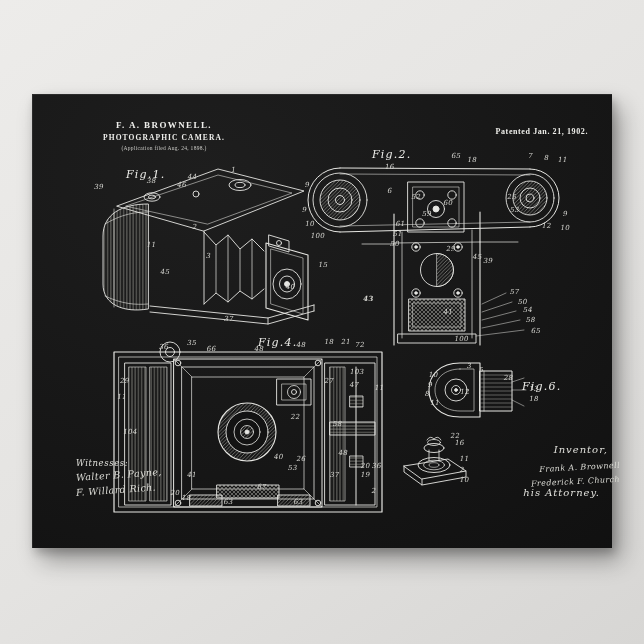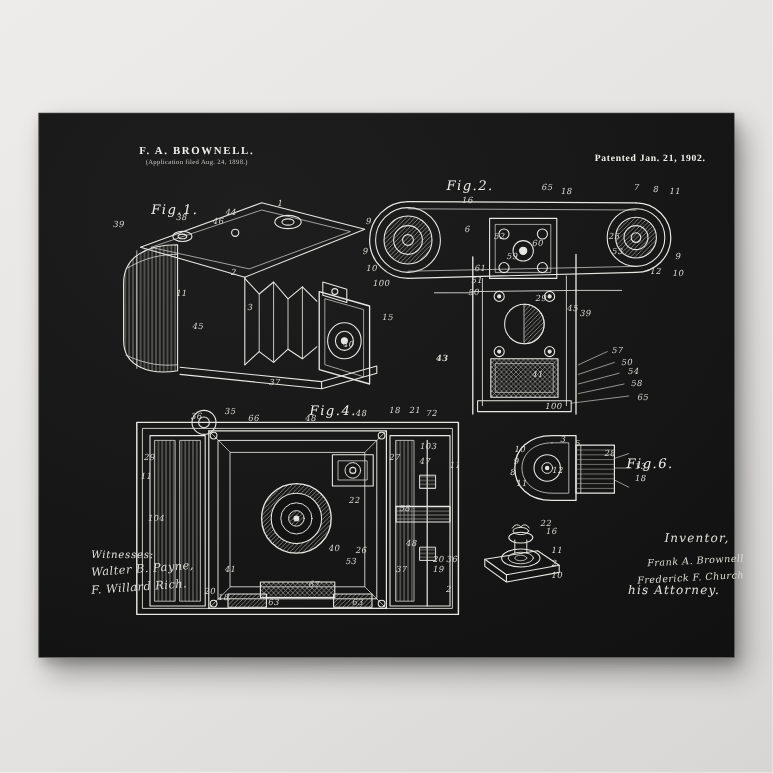--- a/index.html
+++ b/index.html
@@ -52,20 +52,21 @@
       <path d="M0,4 L4,0 M0,0 L4,4" stroke="#b3b3ac" stroke-width="0.5"></path>
       </pattern>
   </defs>
 </svg>
 
 <div class="scene">
   <div class="poster">
 
     <div class="hdr">
       <div class="l1">F. A. BROWNELL.</div>
+      <div class="l2">PHOTOGRAPHIC CAMERA.</div>
       <div class="l3">(Application filed Aug. 24, 1898.)</div>
     </div>
     <div class="pdate">Patented Jan. 21, 1902.</div>
 
     <div class="figure" style="left:58px;top:58px;width:228px;height:182px">
       <span class="figlabel" style="left:36px;top:16px">Fig.1.</span>
       <svg width="228" height="182" viewBox="0 0 228 182" class="draw">
         <path d="M58,52 C32,52 13,62 13,84 L13,132 C13,153 34,161 58,157 Z" fill="url(#pv)"></path>
         <path d="M15,72 C32,62 45,60 58,60 M15,144 C32,152 45,153 58,152 M24,57 L24,155" stroke-width=".6"></path>
         <path d="M27,54 L128,17 L214,39 L114,79 Z"></path>

